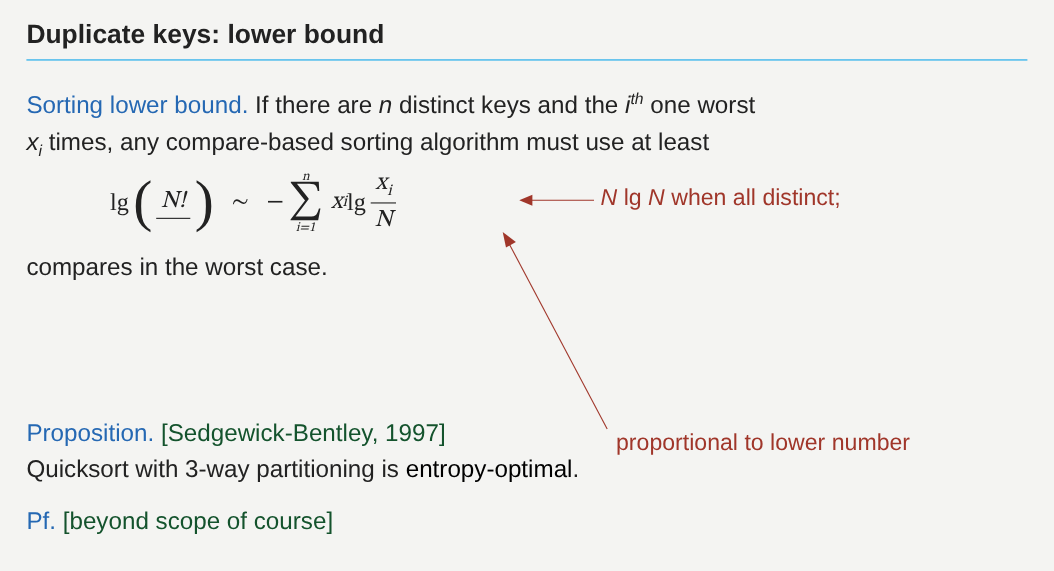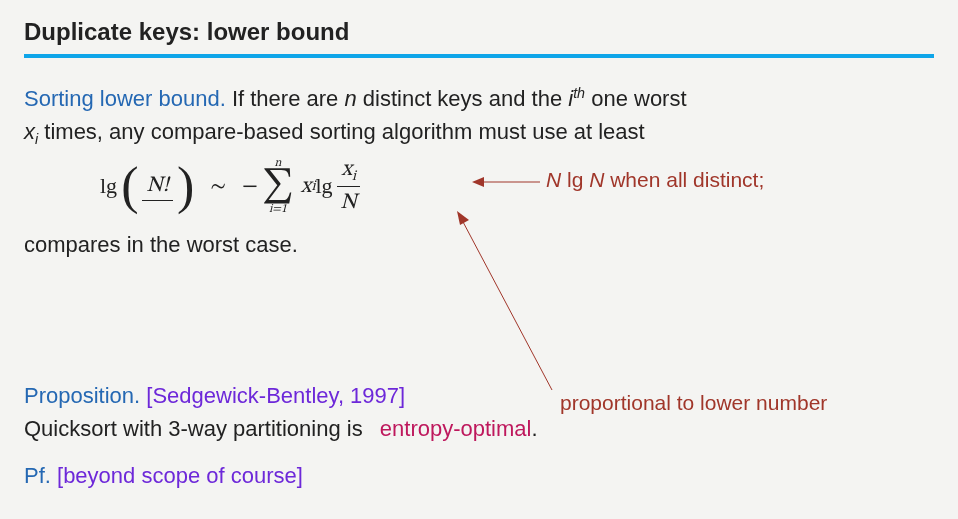--- a/index.html
+++ b/index.html
@@ -10,21 +10,21 @@
       font-family: "Lucida Grande", "Segoe UI", Arial, sans-serif;
       color: #222;
       padding: 18px 24px;
       position: relative;
     }
     .title {
       font-size: 24px;
       font-weight: bold;
       color: #222;
       padding-bottom: 8px;
-      border-bottom: 4px solid #0ea5e9;
+      border-bottom: 1px solid #0ea5e9;
       margin-bottom: 24px;
     }
     .body-text {
       font-size: 22px;
       line-height: 1.5;
       color: #222;
     }
     .keyword {
       color: #2568b3;
       font-size: 22px;
@@ -79,22 +79,22 @@
       position: absolute;
       left: 546px;
       top: 166px;
     }
     .annot-it { font-style: italic; }
     .annot2 {
       position: absolute;
       left: 560px;
       top: 389px;
     }
-    .gray { color: #6d28d9; }
-    .entropy { color: #be185d; margin-left: 11px; }
+    .gray { color: #14532d; }
+    .entropy { color: #000000; }
     .below-formula {
       margin-top: 12px;
     }
     .prop-block {
       margin-top: 118px;
     }
     .pf-block {
       margin-top: 14px;
     }
     svg.arrow {

